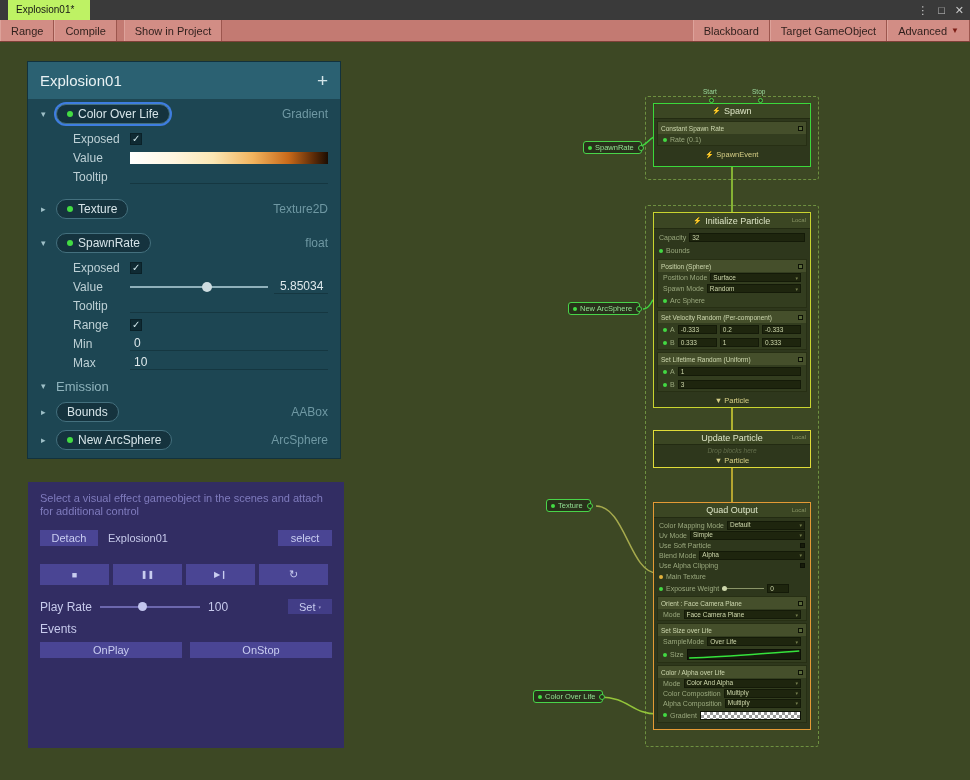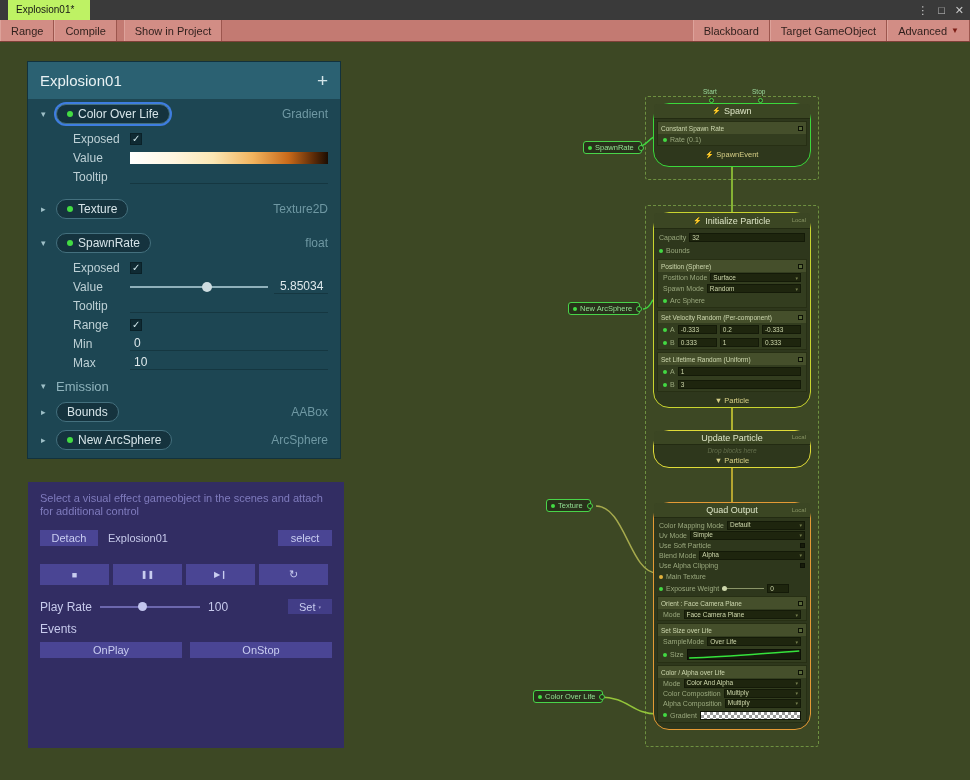--- a/index.html
+++ b/index.html
@@ -52,21 +52,21 @@
   #tg-playrow{display:flex;margin-top:18px;gap:4px}
   #tg-raterow{display:flex;align-items:center;margin-top:14px;gap:8px;font-size:12px}
   .pslider{position:relative;height:2px;background:#6c67ad;width:100px;cursor:pointer}
   .pshandle{position:absolute;top:-4px;width:9px;height:9px;border-radius:50%;background:#c3c6ee}
   #tg-events{font-size:12px;margin-top:8px}
   #tg-eventrow{display:flex;gap:8px;margin-top:6px}
 
   
   #edges{position:absolute;left:0;top:0;width:970px;height:780px;z-index:2}
   .sysborder{position:absolute;border:1px dashed #6e9140;border-radius:3px;z-index:1}
-  .node{position:absolute;left:653px;width:158px;background:#2e371c;border-radius:16px;z-index:3;font-size:7px;color:#b6c296;cursor:pointer}
+  .node{position:absolute;left:653px;width:158px;background:#2e371c;border-radius:0;z-index:3;font-size:7px;color:#b6c296;cursor:pointer}
   .node-title{height:15px;display:flex;align-items:center;justify-content:center;gap:3px;background:#3b4623;border-bottom:1px solid #232b12;border-radius:3px 3px 0 0;font-size:9px;color:#dde5c6;position:relative}
   .space{position:absolute;right:4px;top:4px;font-size:6px;color:#879363}
   .block{margin:2px 3px;background:#333d1f;border:1px solid #272f14}
   .bhead{height:12px;display:flex;align-items:center;background:#454f2b;padding:0 3px;font-size:6.5px;color:#cdd7ae;justify-content:space-between}
   .scb{width:5px;height:5px;background:#161b0a;border:1px solid #0e1206;flex:none;cursor:pointer}
   .scb.on{background:#5a6a3a}
   .nrow{display:flex;align-items:center;padding:0 5px;gap:3px;height:13px}
   .nrow.h11{height:11px}
   .nrow.h10{height:10px}
   .ndot{width:4px;height:4px;border-radius:50%;background:#43d843;flex:none}

